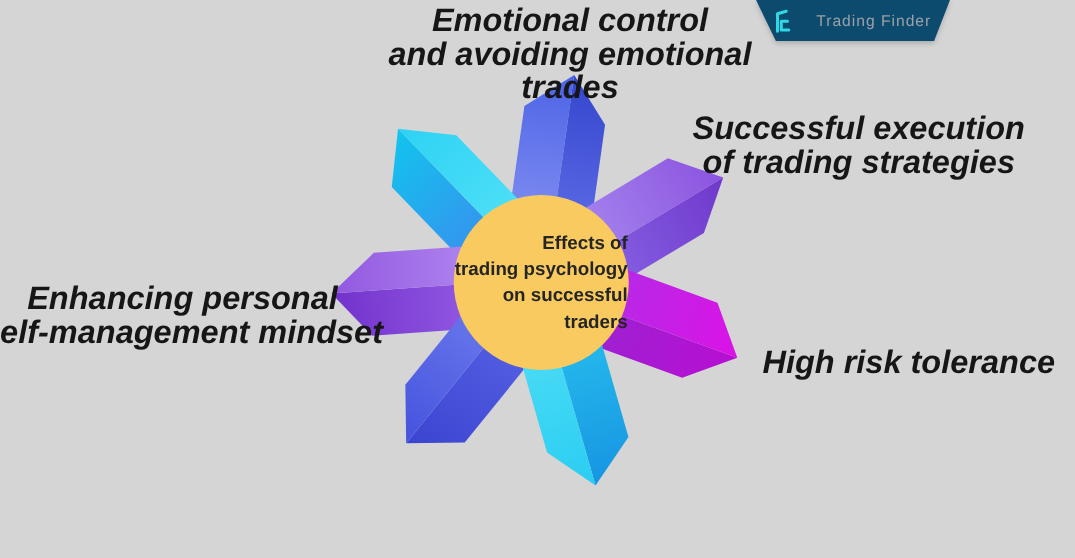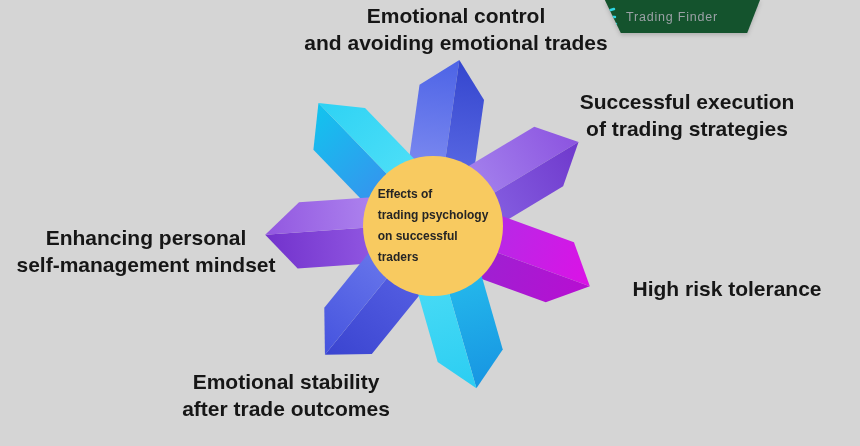--- a/index.html
+++ b/index.html
@@ -6,41 +6,42 @@
   body{
     width:860px;height:446px;overflow:hidden;
     background:#d5d5d5;
     font-family:"Liberation Sans",sans-serif;
   }
   .stage{position:relative;width:860px;height:446px;}
   svg.flower{position:absolute;left:0;top:0;}
   .label{
     position:absolute;width:360px;
     white-space:pre-line;text-align:center;
-    font-weight:700;font-size:21px;line-height:26.5px;
+    font-weight:700;font-size:26px;line-height:26.5px;
     color:#161616;
+    font-style:italic;
   }
   .l0{left:276px;top:3px;}
   .l1{left:25px;top:55px;}
   .l2{left:507px;top:89px;}
   .l3{left:-34px;top:225px;}
   .l4{left:547px;top:276px;}
   .l5{left:106px;top:369px;}
   .l6{left:378px;top:363px;}
   .center-label{
     position:absolute;left:323px;top:156px;width:220px;height:140px;
     display:flex;align-items:center;justify-content:center;
-    white-space:pre-line;text-align:left;
-    font-weight:700;font-size:12px;line-height:21px;color:#252525;
+    white-space:pre-line;text-align:right;
+    font-weight:700;font-size:15px;line-height:21px;color:#252525;
   }
   .logo-wrap{position:absolute;left:600px;top:0;filter:drop-shadow(0 2px 2px rgba(0,0,0,0.18));}
   .logo-badge{
-    width:160px;height:33px;background:#14532d;
+    width:160px;height:33px;background:#0c4a6e;
     clip-path:polygon(3% 0,100% 0,92% 100%,13% 100%);
-    display:flex;align-items:center;justify-content:flex-start;gap:6px;
+    display:flex;align-items:center;justify-content:center;gap:18px;
   }
   .logo-text{font-size:12.5px;color:#9ba1a6;letter-spacing:0.8px;}
 </style>
 </head>
 <body>
 
 <div class="stage">
 
   <svg class="flower" width="860" height="446" viewBox="0 0 860 446">
     <defs>
@@ -139,22 +140,20 @@
 on successful
 traders</div>
 
   <div class="label l0">Emotional control
 and avoiding emotional trades</div>
   <div class="label l2">Successful execution
 of trading strategies</div>
   <div class="label l3">Enhancing personal
 self-management mindset</div>
   <div class="label l4">High risk tolerance</div>
-  <div class="label l5">Emotional stability
-after trade outcomes</div>
 
   <div class="logo-wrap">
     <div class="logo-badge">
       <svg width="20" height="22" viewBox="0 0 20 22" fill="none" stroke-width="2.4" stroke-linecap="round" stroke-linejoin="round">
         <path d="M14 3 L7 5 L7 19" stroke="#2fd8e6"></path>
         <path d="M15 11 L10 11 L10 18 L16 18" stroke="#2fd8e6"></path>
       </svg>
       <span class="logo-text">Trading Finder</span>
     </div>
   </div>

